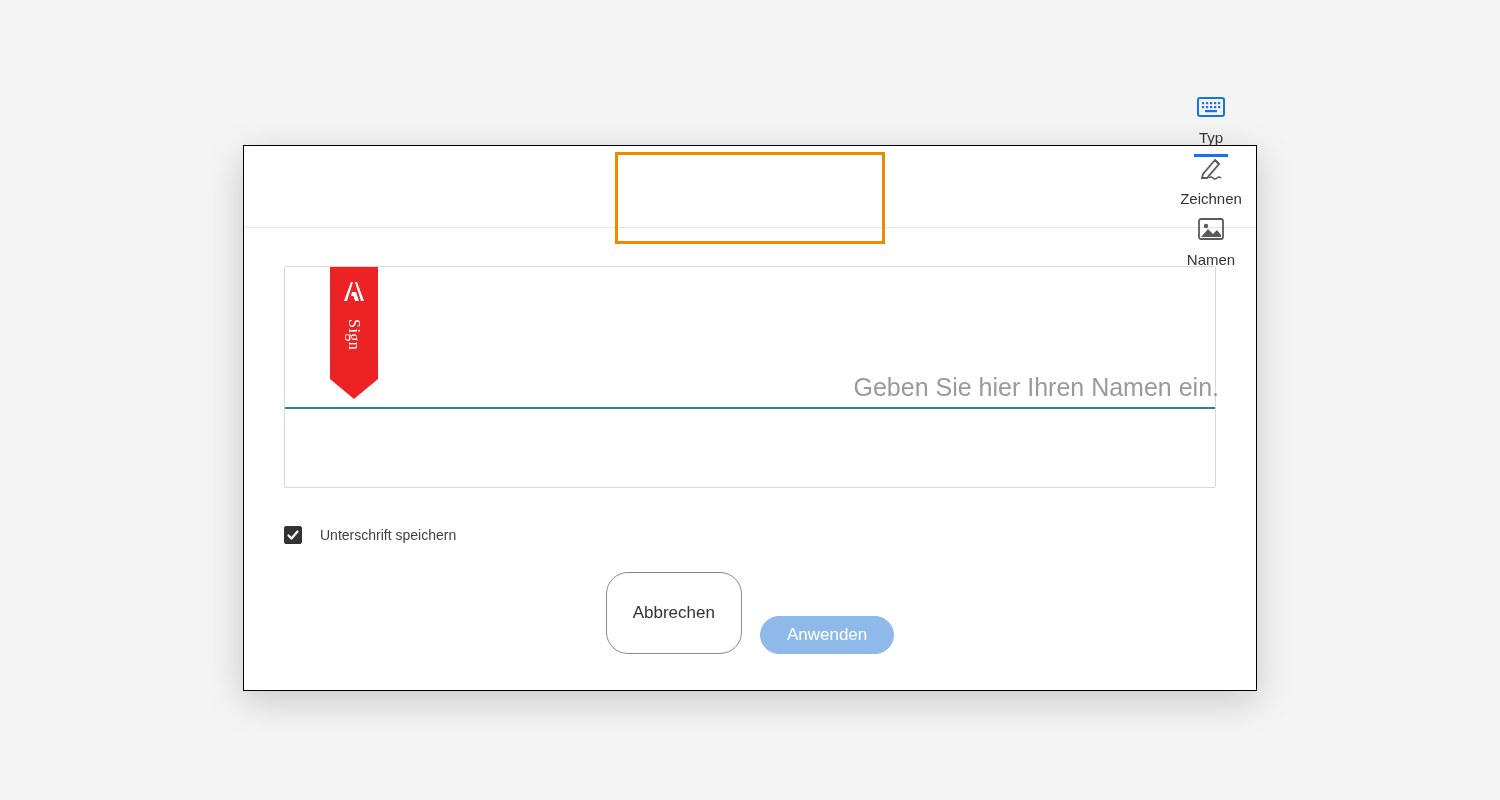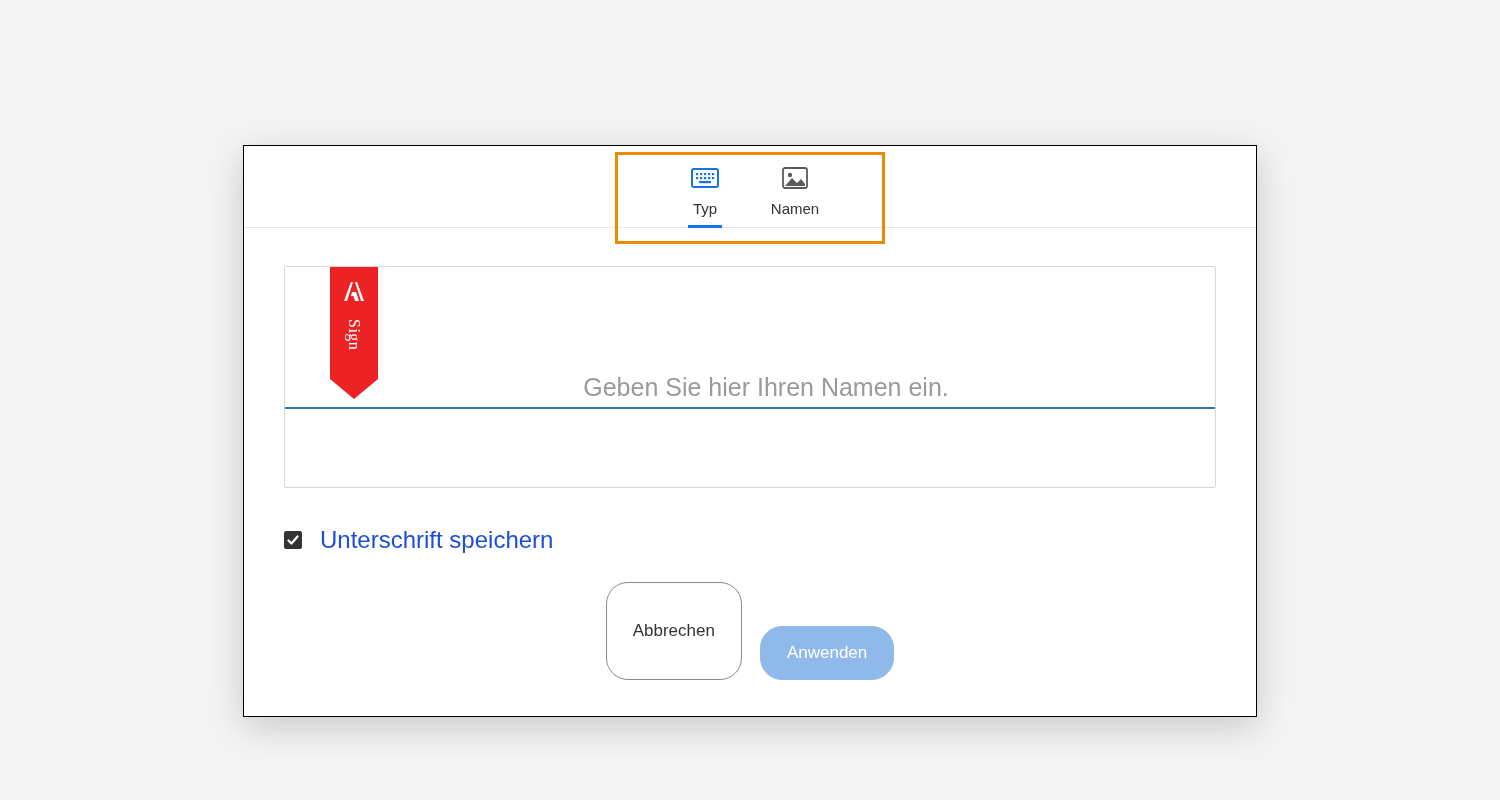--- a/index.html
+++ b/index.html
@@ -19,20 +19,21 @@
     border: 1px solid #000;
     box-shadow: 0 10px 35px rgba(0,0,0,0.18);
   }
   .tabs {
     display: flex;
     justify-content: center;
     align-items: flex-end;
     height: 82px;
     border-bottom: 1px solid #e5e5e5;
     position: relative;
+    flex-direction: column;
   }
   .tab {
     display: flex;
     flex-direction: column;
     align-items: center;
     justify-content: flex-end;
     padding-bottom: 10px;
     width: 90px;
     height: 100%;
     cursor: pointer;
@@ -113,24 +114,24 @@
   .signature-line {
     position: absolute;
     left: 0;
     right: 0;
     top: 140px;
     border-top: 2px solid #2F7CA6;
     width: 100%;
   }
   .signature-input {
     position: absolute;
-    left: 16px; right: 0;
+    left: 4px; right: 0;
     top: 106px;
     width: 100%;
-    text-align: center;
+    text-align: right;
     border: none;
     outline: none;
     font-size: 25px;
     color: #333;
     background: transparent;
   }
   .signature-input::placeholder {
     color: #9a9a9a;
   }
 
@@ -143,33 +144,33 @@
   .checkbox {
     width: 18px;
     height: 18px;
     border: 1.5px solid #333;
     border-radius: 2px;
     background: #333;
     display:flex; align-items:center; justify-content:center;
     cursor: pointer;
   }
   .save-label {
-    font-size: 24px;
-    color: #1d4ed8;
+    font-size: 14px;
+    color: #404040;
   }
 
   .buttons {
     display: flex;
     justify-content: center;
     gap: 18px;
     padding: 22px 0 36px 0;
   }
   .btn {
     font-size: 17px;
-    padding: 16px 26px;
+    padding: 8px 26px;
     border-radius: 22px;
     min-width: 120px;
     cursor: pointer;
   }
   .btn-cancel {
     background: #fff;
     border: 1px solid #8a8a8a;
     color: #333;
   }
   .btn-apply {
@@ -201,20 +202,30 @@
           <rect x="13" y="9" width="2.2" height="2.2" fill="#1473E6"></rect>
           <rect x="17" y="9" width="2.2" height="2.2" fill="#1473E6"></rect>
           <rect x="21" y="9" width="2.2" height="2.2" fill="#1473E6"></rect>
           <rect x="8" y="13" width="12" height="2.2" fill="#1473E6"></rect>
         </svg>
       </span>
       <span class="tab-label">Typ</span>
       <div class="underline"></div>
     </div>
 
+    <div class="tab">
+      <span class="icon">
+        <svg width="28" height="24" viewBox="0 0 28 24">
+          <path d="M6 18 L18 4 L22 8 L10 22 L5 22 Z" fill="none" stroke="#5a5a5a" stroke-width="1.8"></path>
+          <path d="M18 4 L22 8" stroke="#5a5a5a" stroke-width="1.8"></path>
+          <path d="M12 22 Q14 20 16 22 T20 22 T24 22" fill="none" stroke="#5a5a5a" stroke-width="1.3"></path>
+        </svg>
+      </span>
+      <span class="tab-label">Zeichnen</span>
+    </div>
 
     <div class="tab">
       <span class="icon">
         <svg width="26" height="22" viewBox="0 0 26 22">
           <rect x="1" y="1" width="24" height="20" rx="2" fill="none" stroke="#5a5a5a" stroke-width="1.8"></rect>
           <circle cx="8" cy="8" r="2.2" fill="#5a5a5a"></circle>
           <path d="M3 19 L10 11 L15 16 L19 12 L23 17 L23 19 Z" fill="#5a5a5a"></path>
         </svg>
       </span>
       <span class="tab-label">Namen</span>

